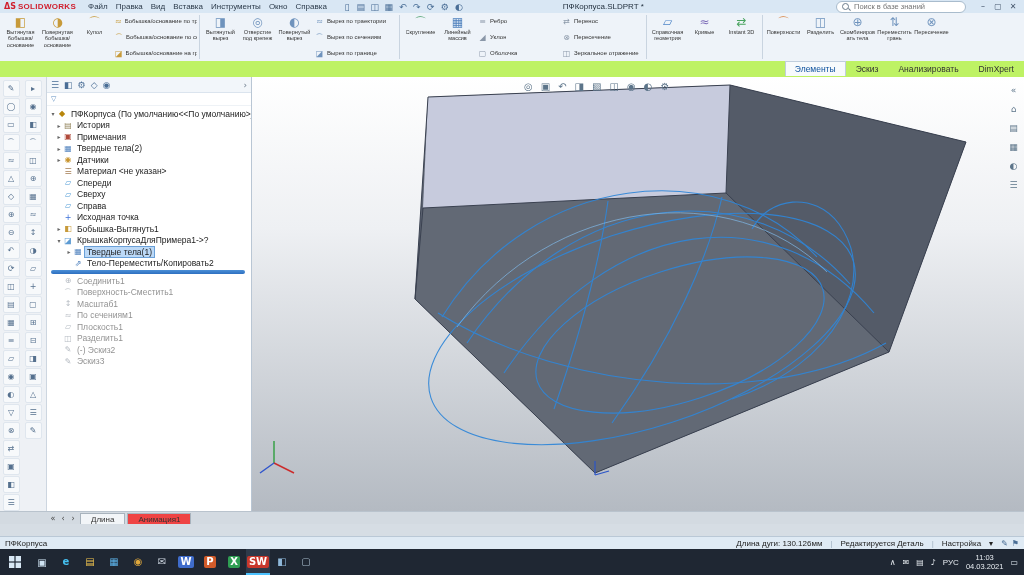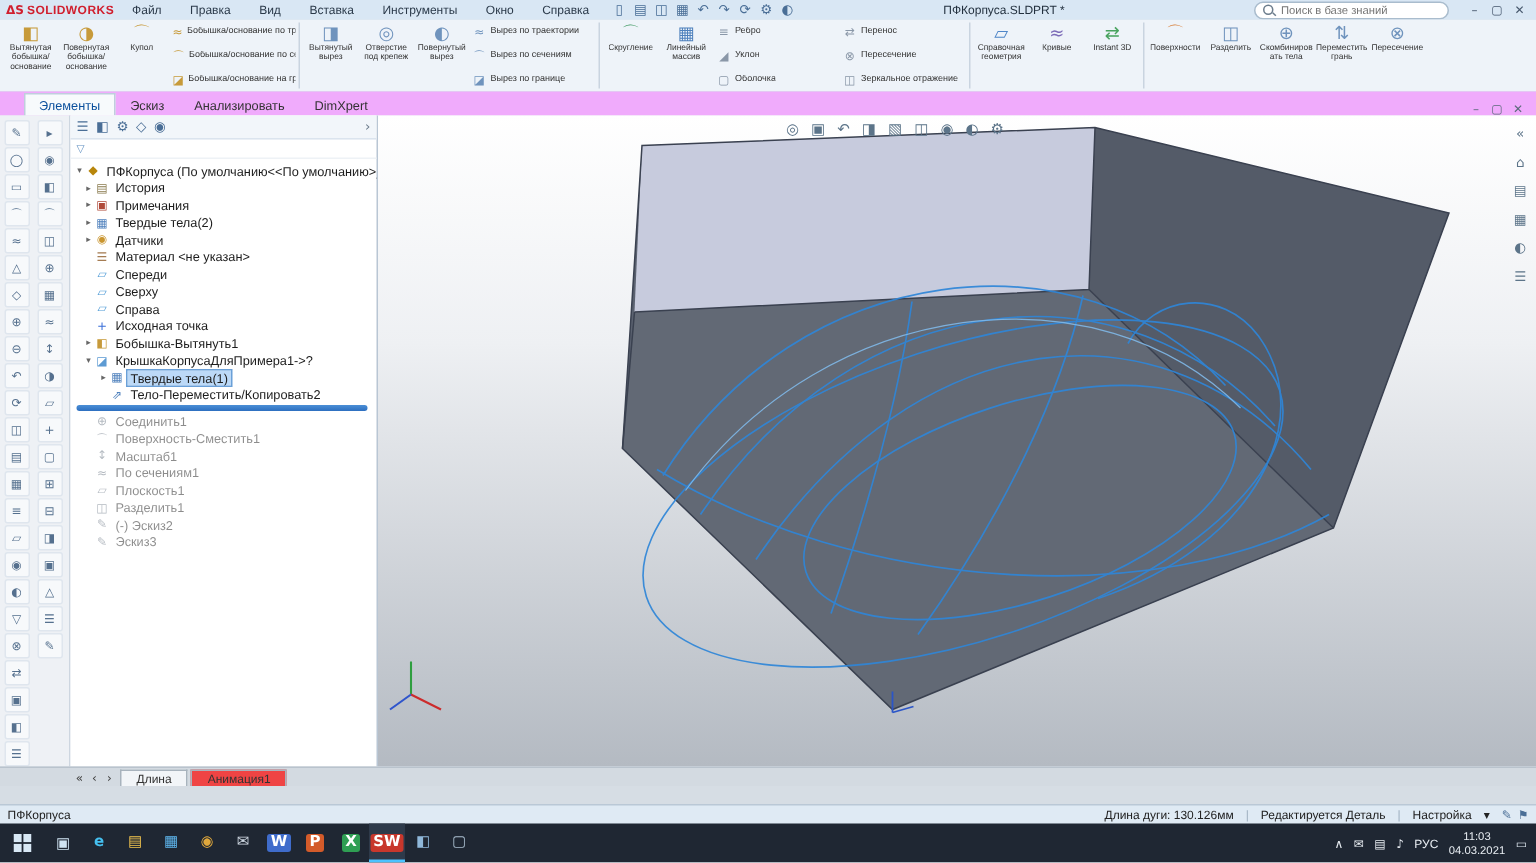--- a/index.html
+++ b/index.html
@@ -5,21 +5,21 @@
   html,body{margin:0;padding:0;}
   body{width:1024px;height:575px;overflow:hidden;font-family:"Liberation Sans",sans-serif;background:#e8edf3;}
   #app{position:relative;width:1024px;height:575px;overflow:hidden;}
   .ic{font-family:"DejaVu Sans",sans-serif;}
 
   
   .titlebar{position:absolute;top:0;left:0;right:0;height:13px;background:#d9e7f4;border-bottom:1px solid #c2d2e0;display:flex;align-items:center;font-size:8px;color:#2b3a4a;padding:0 4px;gap:2px;}
   .logo{display:flex;align-items:center;gap:2px;margin-right:6px;}
   .logo .ds{color:#d01f2e;font-weight:bold;font-size:8px;}
   .logo .sw{color:#d01f2e;font-weight:bold;letter-spacing:.3px;font-size:8px;}
-  .menus{display:flex;gap:11px;}
+  .menus{display:flex;gap:0;}
   .menus span{padding:0 4px;cursor:default;}
   .qicons{display:flex;gap:2px;margin-left:8px;color:#4a6e96;}
   .qicons span{width:12px;text-align:center;font-size:9px;line-height:12px;}
   .doc-title{margin-left:56px;color:#23313f;font-size:8px;padding-left:40px;}
   .tb-spacer{flex:1;}
   .kb-search{display:flex;align-items:center;gap:3px;background:#fff;border:1px solid #a9bccd;border-radius:6px;height:10px;padding:0 5px;width:118px;}
   .kb-search input{border:none;outline:none;font-size:7.5px;color:#7a8a99;width:92px;background:transparent;font-family:"Liberation Sans",sans-serif;}
   .mag{width:5px;height:5px;border:1px solid #6b7c8c;border-radius:50%;position:relative;flex:0 0 auto;}
   .mag::after{content:"";position:absolute;width:3px;height:1px;background:#6b7c8c;transform:rotate(45deg);right:-3px;bottom:-1px;}
   .winbtns{display:flex;gap:1px;margin-left:8px;}
@@ -30,21 +30,21 @@
   .rb{box-sizing:border-box;}
   .rb.big{width:37px;height:48px;display:flex;flex-direction:column;align-items:center;padding-top:2px;}
   .rb.big .rb-icon{font-size:12px;height:14px;line-height:14px;}
   .rb.big .rb-label{font-size:5.6px;line-height:1.12;text-align:center;color:#333;overflow:hidden;max-height:28px;word-break:break-word;}
   .rb.small{width:84px;height:16px;display:flex;align-items:center;gap:3px;padding-left:2px;}
   .rb.small .rb-icon{font-size:8px;width:9px;text-align:center;}
   .rb.small .rb-label{font-size:6px;color:#333;white-space:nowrap;overflow:hidden;}
   .rb.sep{width:1px;height:44px;background:#c9d4e0;margin:2px 2px 0 2px;}
 
   
-  .tabrow{position:absolute;top:61px;left:0;right:0;height:16px;background:#f0abfc;display:flex;align-items:flex-end;font-size:8.5px;color:#333;padding-left:16px;}
+  .tabrow{position:absolute;top:61px;left:0;right:0;height:16px;background:#bef264;display:flex;align-items:flex-end;font-size:8.5px;color:#333;padding-left:4px;flex-direction:column;}
   .tab{padding:2px 9px 2px;border:1px solid transparent;border-bottom:none;cursor:default;}
   .tab.active{background:#f7fafc;border-color:#c0cedd;color:#0a4f9c;}
   .docbtns{margin-left:auto;display:flex;gap:2px;padding-right:6px;color:#5a6a7a;}
   .docbtns span{width:12px;text-align:center;font-size:8px;}
 
   
   .main{position:absolute;top:77px;left:0;width:1024px;height:434px;display:flex;}
 
   .lt{width:46px;background:#eef1f5;border-right:1px solid #cdd6e0;display:flex;flex:0 0 auto;}
   .lt-col{width:22px;display:flex;flex-direction:column;align-items:center;padding-top:3px;gap:1px;}

